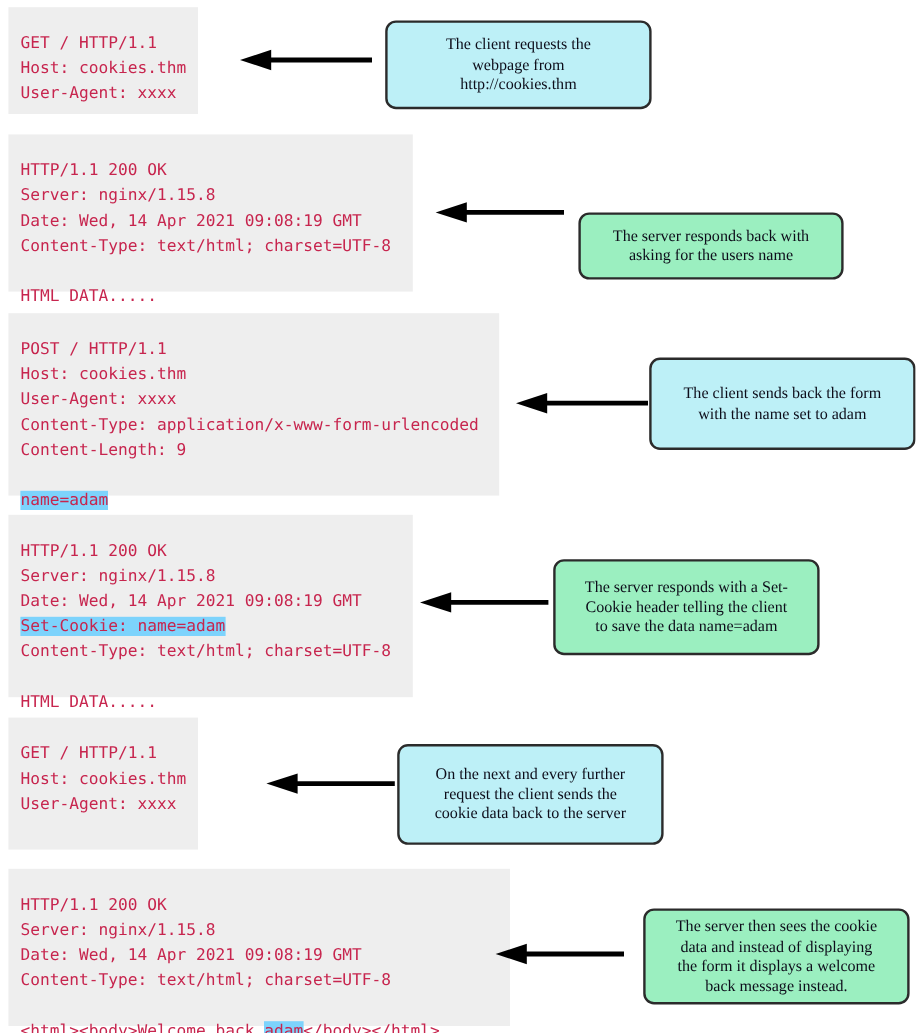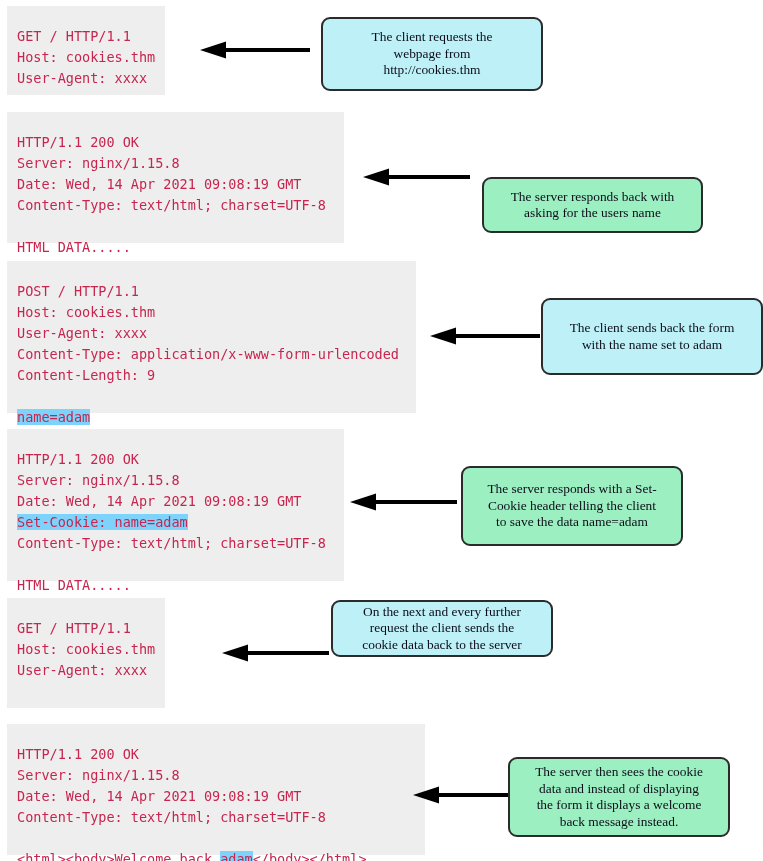--- a/index.html
+++ b/index.html
@@ -137,35 +137,35 @@
         <span>to save the data name=adam</span>
       </div>
     </div>
     <div class="code-block" style="left: 7px; top: 598px; width: 158px; height: 110px;"><div class="code-line"><span>GET / HTTP/1.1</span></div><div class="code-line"><span>Host: cookies.thm</span></div><div class="code-line"><span>User-Agent: xxxx</span></div></div>
     <div class="arrow" style="left: 222px; top: 643px; width: 107px;">
       <svg width="107" height="20" viewBox="0 0 107 20">
         <line x1="107" y1="10" x2="22" y2="10" stroke="#000000" stroke-width="4"></line>
         <polygon points="0,10 26,1.5 26,18.5" fill="#000000"></polygon>
       </svg>
     </div>
-    <div class="callout blue" style="left: 331px; top: 600px; width: 222px; height: 57px;">
+    <div class="callout blue" style="left: 331px; top: 620px; width: 222px; height: 84px;">
       <div>
         <span>On the next and every further</span>
         <span>request the client sends the</span>
         <span>cookie data back to the server</span>
       </div>
     </div>
     <div class="code-block" style="left: 7px; top: 724px; width: 418px; height: 131px;"><div class="code-line"><span>HTTP/1.1 200 OK</span></div><div class="code-line"><span>Server: nginx/1.15.8</span></div><div class="code-line"><span>Date: Wed, 14 Apr 2021 09:08:19 GMT</span></div><div class="code-line"><span>Content-Type: text/html; charset=UTF-8</span></div><div class="code-line blank">&nbsp;</div><div class="code-line"><span>&lt;html&gt;&lt;body&gt;Welcome back </span><span class="hl">adam</span><span>&lt;/body&gt;&lt;/html&gt;</span></div></div>
     <div class="arrow" style="left: 413px; top: 785px; width: 107px;">
       <svg width="107" height="20" viewBox="0 0 107 20">
         <line x1="107" y1="10" x2="22" y2="10" stroke="#000000" stroke-width="4"></line>
         <polygon points="0,10 26,1.5 26,18.5" fill="#000000"></polygon>
       </svg>
     </div>
-    <div class="callout green" style="left: 508px; top: 757px; width: 222px; height: 80px;">
+    <div class="callout green" style="left: 536px; top: 757px; width: 222px; height: 80px;">
       <div>
         <span>The server then sees the cookie</span>
         <span>data and instead of displaying</span>
         <span>the form it displays a welcome</span>
         <span>back message instead.</span>
       </div>
     </div>
   </div>
 
 </body></html>

